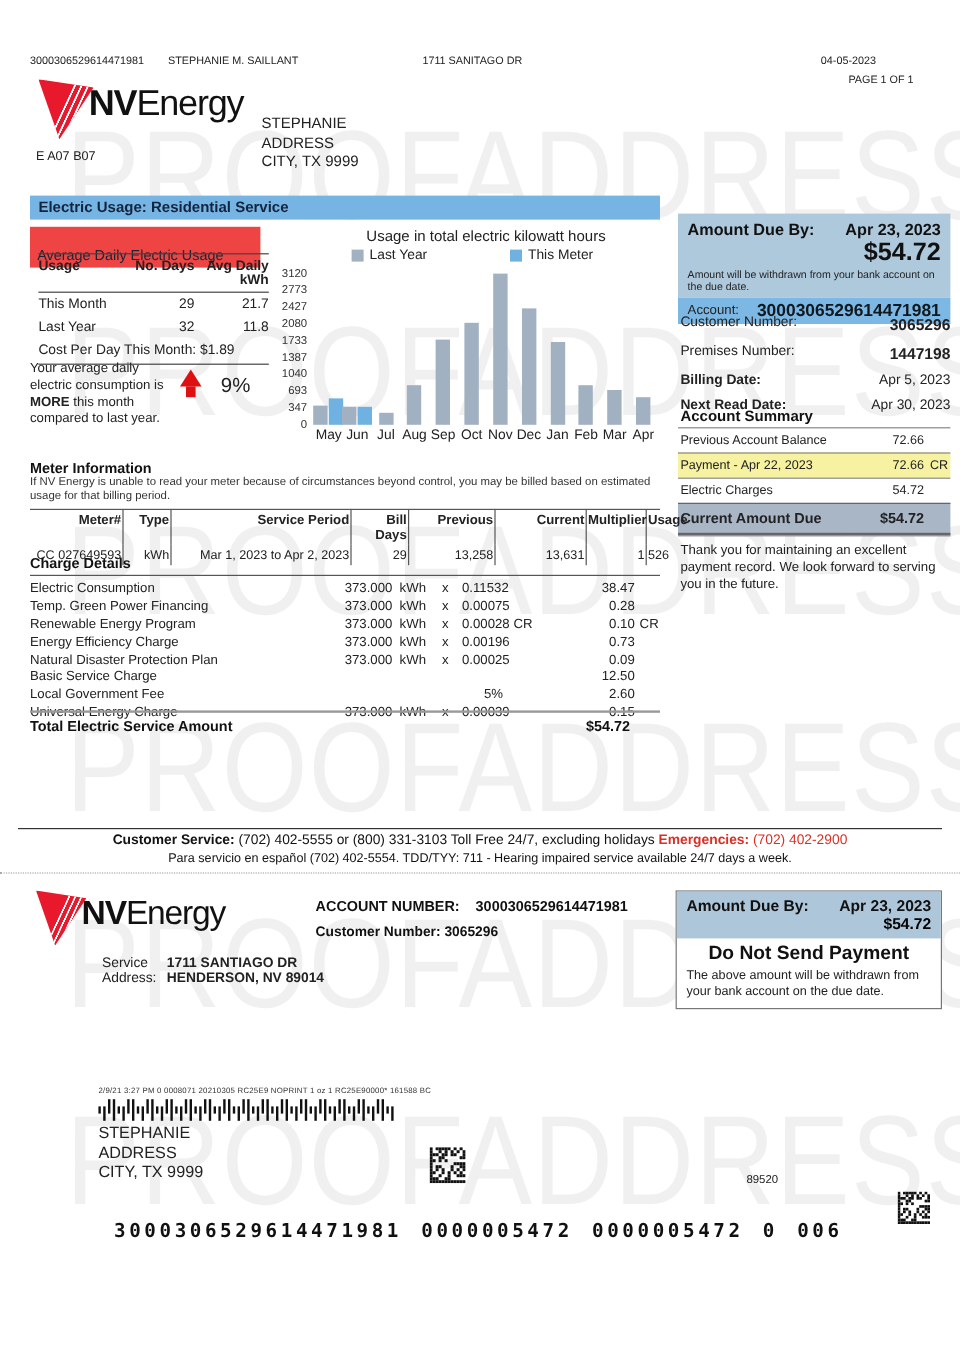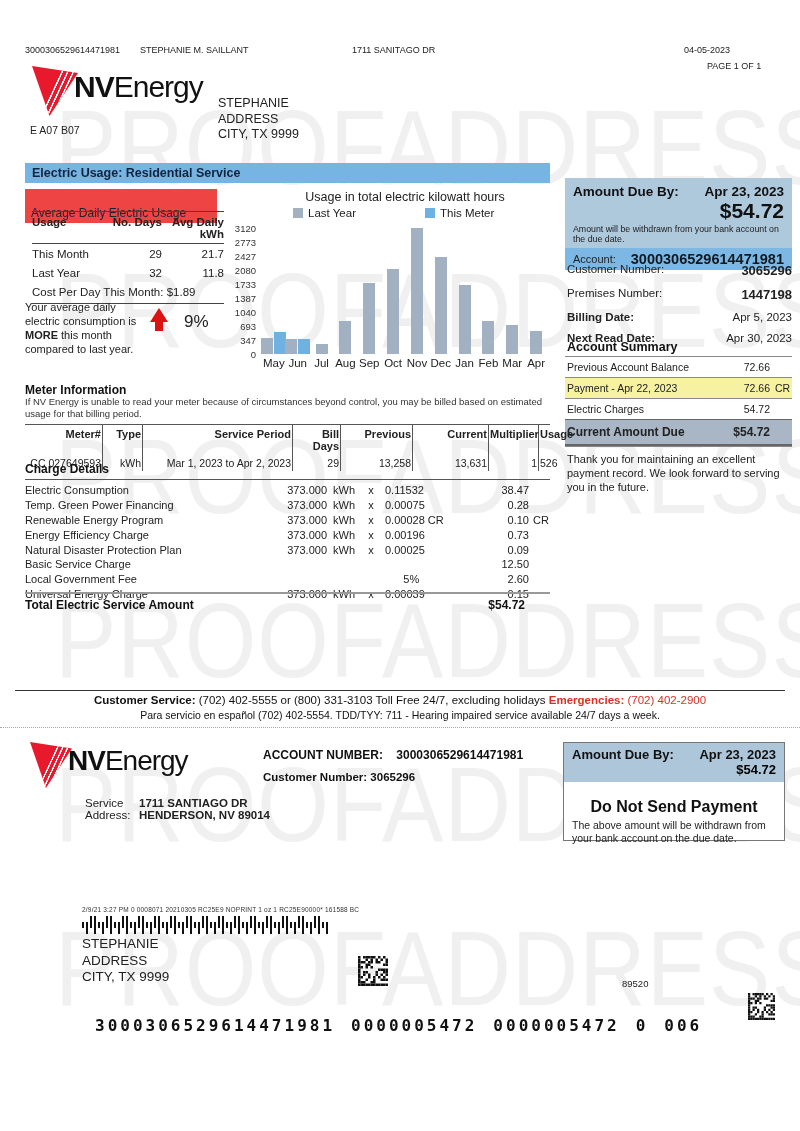--- a/index.html
+++ b/index.html
@@ -101,21 +101,21 @@
   .cs1 { font-size:11.5px; color:#111; text-align:center; }
   .cs1 .red { color:#d93025; }
   .cs2 { font-size:10.5px; color:#111; text-align:center; }
   .perf { border-top:1.5px dotted #aaa; }
 
   
   .stub-box { border:1px solid #777; background:#fff; }
   .stub-box-head { background:#aec6da; padding:4px 8px 5px 8px; }
   .stub-box-head .row { display:flex; justify-content:space-between; font-size:13px; font-weight:bold; color:#111; }
   .stub-box-head .amt { text-align:right; font-size:13px; font-weight:bold; }
-  .dnsp { text-align:center; font-size:16px; font-weight:bold; color:#111; padding-top:16px; }
+  .dnsp { text-align:center; font-size:16px; font-weight:bold; color:#111; padding-top:4px; }
   .stub-note { font-size:10.5px; color:#222; padding:3px 8px; line-height:12.5px; }
   .svc-grid { display:grid; grid-template-columns:46px auto; column-gap:8px; font-size:11.5px; color:#222; }
 
   
   .tiny { font-size:6.5px; color:#333; letter-spacing:0.2px; }
   .imb { display:flex; align-items:center; height:18px; gap:2px; }
   .imb i { display:block; width:2px; background:#111; }
   .addr3 { font-size:13.5px; color:#222; line-height:16.5px; }
   .ocr { font-family:"DejaVu Sans Mono", monospace; font-weight:bold; font-size:16px; color:#111;
          letter-spacing:3px; white-space:nowrap; }

